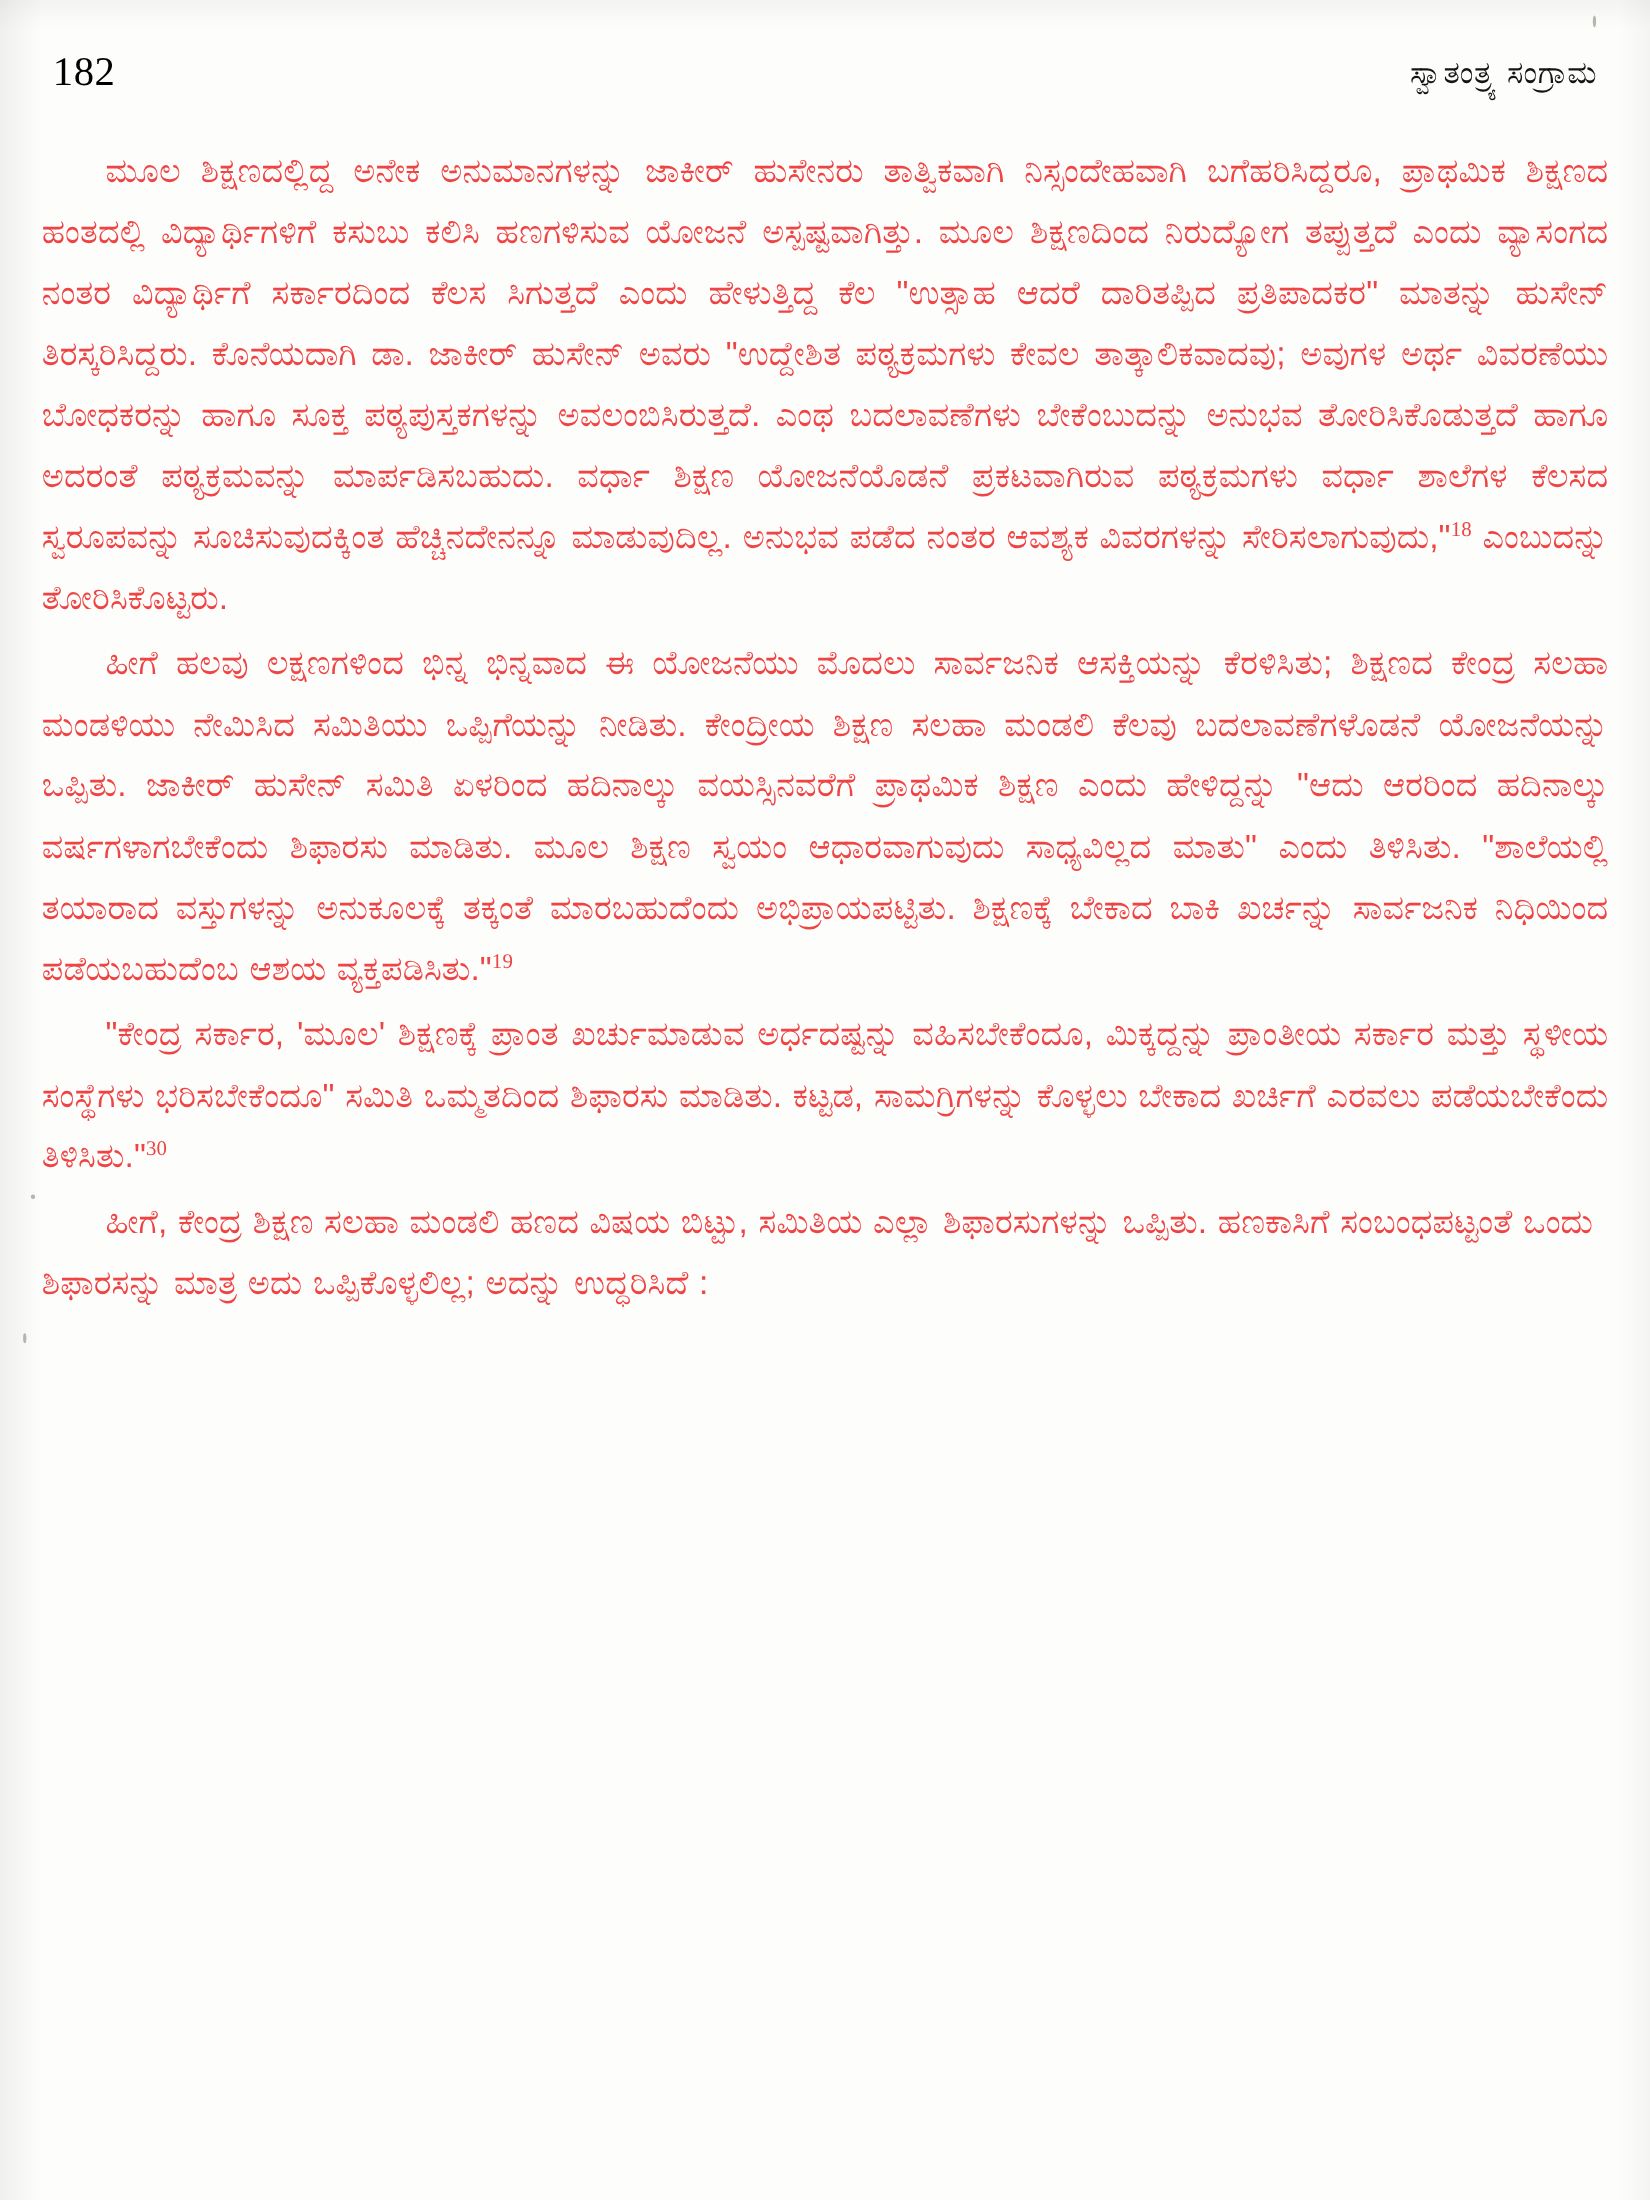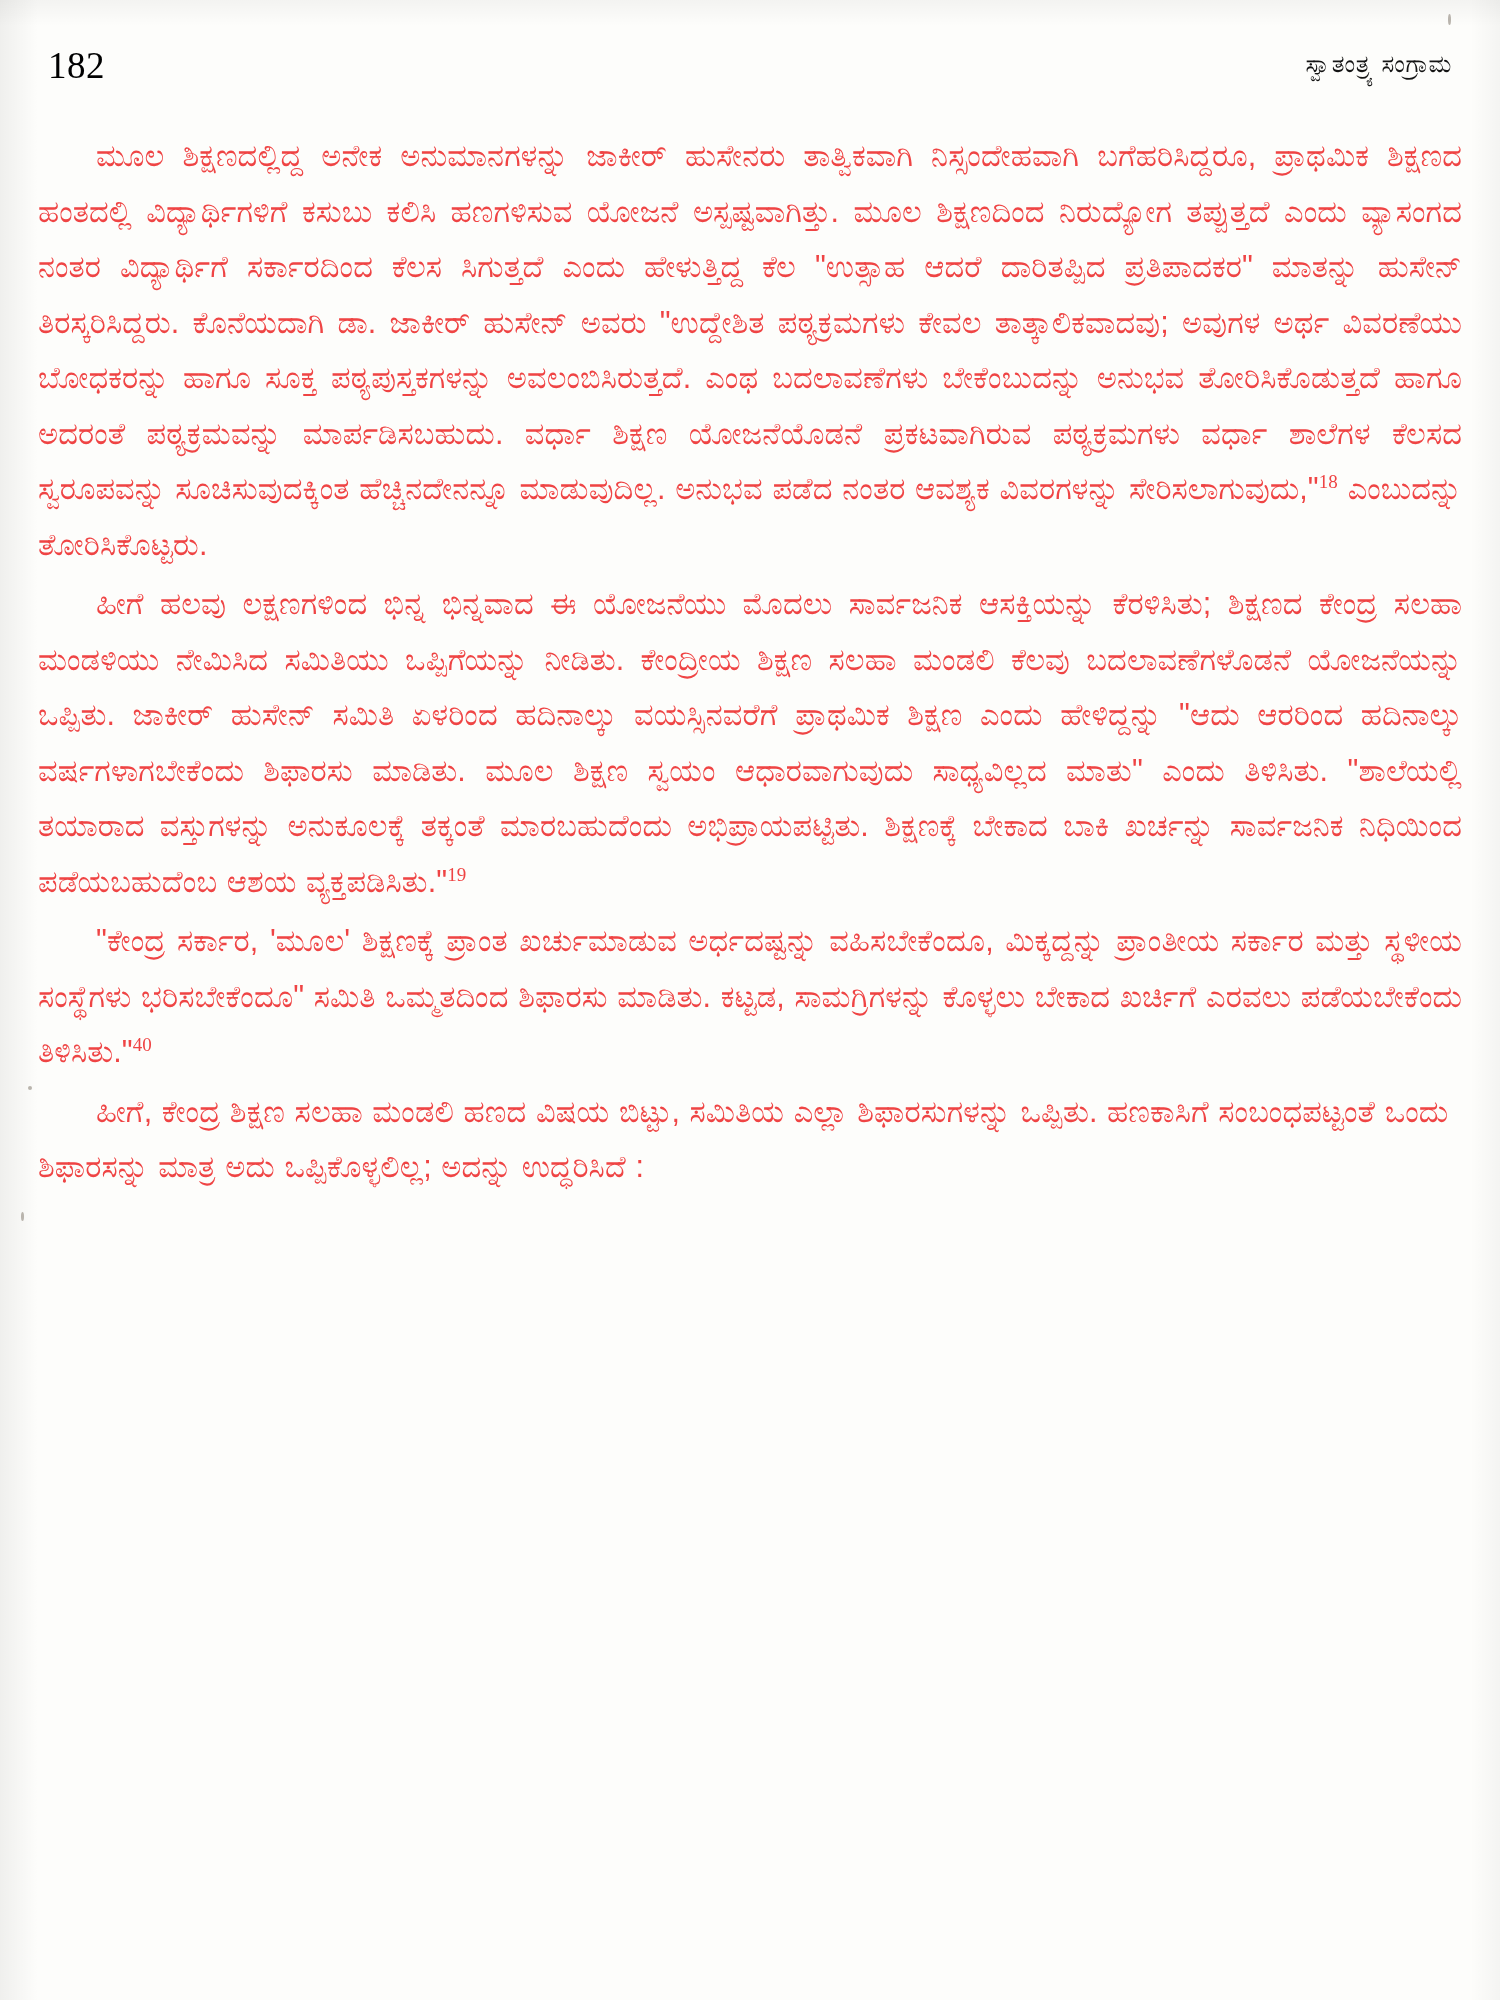--- a/index.html
+++ b/index.html
@@ -58,21 +58,21 @@
     top: 0;
     font-size: 37px;
     letter-spacing: 0.5px;
     color: #000000;
     font-family: "Liberation Serif", serif;
   }
   .running-title {
     position: absolute;
     right: 0;
     top: 6px;
-    font-size: 24px;
+    font-size: 28px;
     color: #141414;
     font-family: "Liberation Sans", sans-serif;
     letter-spacing: 0.6px;
   }
 
   .body-text {
     position: absolute;
     top: 128px;
     left: 38px;
     width: 1424px;
@@ -125,21 +125,21 @@
     <p class="para">
       <span>ಮೂಲ ಶಿಕ್ಷಣದಲ್ಲಿದ್ದ ಅನೇಕ ಅನುಮಾನಗಳನ್ನು ಜಾಕೀರ್ ಹುಸೇನರು ತಾತ್ವಿಕವಾಗಿ ನಿಸ್ಸಂದೇಹವಾಗಿ ಬಗೆಹರಿಸಿದ್ದರೂ, ಪ್ರಾಥಮಿಕ ಶಿಕ್ಷಣದ ಹಂತದಲ್ಲಿ ವಿದ್ಯಾರ್ಥಿಗಳಿಗೆ ಕಸುಬು ಕಲಿಸಿ ಹಣಗಳಿಸುವ ಯೋಜನೆ ಅಸ್ಪಷ್ಟವಾಗಿತ್ತು. ಮೂಲ ಶಿಕ್ಷಣದಿಂದ ನಿರುದ್ಯೋಗ ತಪ್ಪುತ್ತದೆ ಎಂದು ವ್ಯಾಸಂಗದ ನಂತರ ವಿದ್ಯಾರ್ಥಿಗೆ ಸರ್ಕಾರದಿಂದ ಕೆಲಸ ಸಿಗುತ್ತದೆ ಎಂದು ಹೇಳುತ್ತಿದ್ದ ಕೆಲ "ಉತ್ಸಾಹ ಆದರೆ ದಾರಿತಪ್ಪಿದ ಪ್ರತಿಪಾದಕರ" ಮಾತನ್ನು ಹುಸೇನ್ ತಿರಸ್ಕರಿಸಿದ್ದರು. ಕೊನೆಯದಾಗಿ ಡಾ. ಜಾಕೀರ್ ಹುಸೇನ್ ಅವರು "ಉದ್ದೇಶಿತ ಪಠ್ಯಕ್ರಮಗಳು ಕೇವಲ ತಾತ್ಕಾಲಿಕವಾದವು; ಅವುಗಳ ಅರ್ಥ ವಿವರಣೆಯು ಬೋಧಕರನ್ನು ಹಾಗೂ ಸೂಕ್ತ ಪಠ್ಯಪುಸ್ತಕಗಳನ್ನು ಅವಲಂಬಿಸಿರುತ್ತದೆ. ಎಂಥ ಬದಲಾವಣೆಗಳು ಬೇಕೆಂಬುದನ್ನು ಅನುಭವ ತೋರಿಸಿಕೊಡುತ್ತದೆ ಹಾಗೂ ಅದರಂತೆ ಪಠ್ಯಕ್ರಮವನ್ನು ಮಾರ್ಪಡಿಸಬಹುದು. ವರ್ಧಾ ಶಿಕ್ಷಣ ಯೋಜನೆಯೊಡನೆ ಪ್ರಕಟವಾಗಿರುವ ಪಠ್ಯಕ್ರಮಗಳು ವರ್ಧಾ ಶಾಲೆಗಳ ಕೆಲಸದ ಸ್ವರೂಪವನ್ನು ಸೂಚಿಸುವುದಕ್ಕಿಂತ ಹೆಚ್ಚಿನದೇನನ್ನೂ ಮಾಡುವುದಿಲ್ಲ. ಅನುಭವ ಪಡೆದ ನಂತರ ಆವಶ್ಯಕ ವಿವರಗಳನ್ನು ಸೇರಿಸಲಾಗುವುದು,"</span><sup class="fn">18</sup>
       <span>ಎಂಬುದನ್ನು ತೋರಿಸಿಕೊಟ್ಟರು.</span>
     </p>
 
     <p class="para">
       <span>ಹೀಗೆ ಹಲವು ಲಕ್ಷಣಗಳಿಂದ ಭಿನ್ನ ಭಿನ್ನವಾದ ಈ ಯೋಜನೆಯು ಮೊದಲು ಸಾರ್ವಜನಿಕ ಆಸಕ್ತಿಯನ್ನು ಕೆರಳಿಸಿತು; ಶಿಕ್ಷಣದ ಕೇಂದ್ರ ಸಲಹಾ ಮಂಡಳಿಯು ನೇಮಿಸಿದ ಸಮಿತಿಯು ಒಪ್ಪಿಗೆಯನ್ನು ನೀಡಿತು. ಕೇಂದ್ರೀಯ ಶಿಕ್ಷಣ ಸಲಹಾ ಮಂಡಲಿ ಕೆಲವು ಬದಲಾವಣೆಗಳೊಡನೆ ಯೋಜನೆಯನ್ನು ಒಪ್ಪಿತು. ಜಾಕೀರ್ ಹುಸೇನ್ ಸಮಿತಿ ಏಳರಿಂದ ಹದಿನಾಲ್ಕು ವಯಸ್ಸಿನವರೆಗೆ ಪ್ರಾಥಮಿಕ ಶಿಕ್ಷಣ ಎಂದು ಹೇಳಿದ್ದನ್ನು "ಆದು ಆರರಿಂದ ಹದಿನಾಲ್ಕು ವರ್ಷಗಳಾಗಬೇಕೆಂದು ಶಿಫಾರಸು ಮಾಡಿತು. ಮೂಲ ಶಿಕ್ಷಣ ಸ್ವಯಂ ಆಧಾರವಾಗುವುದು ಸಾಧ್ಯವಿಲ್ಲದ ಮಾತು" ಎಂದು ತಿಳಿಸಿತು. "ಶಾಲೆಯಲ್ಲಿ ತಯಾರಾದ ವಸ್ತುಗಳನ್ನು ಅನುಕೂಲಕ್ಕೆ ತಕ್ಕಂತೆ ಮಾರಬಹುದೆಂದು ಅಭಿಪ್ರಾಯಪಟ್ಟಿತು. ಶಿಕ್ಷಣಕ್ಕೆ ಬೇಕಾದ ಬಾಕಿ ಖರ್ಚನ್ನು ಸಾರ್ವಜನಿಕ ನಿಧಿಯಿಂದ ಪಡೆಯಬಹುದೆಂಬ ಆಶಯ ವ್ಯಕ್ತಪಡಿಸಿತು."</span><sup class="fn">19</sup>
     </p>
 
     <p class="para">
-      <span>"ಕೇಂದ್ರ ಸರ್ಕಾರ, 'ಮೂಲ' ಶಿಕ್ಷಣಕ್ಕೆ ಪ್ರಾಂತ ಖರ್ಚುಮಾಡುವ ಅರ್ಧದಷ್ಟನ್ನು ವಹಿಸಬೇಕೆಂದೂ, ಮಿಕ್ಕದ್ದನ್ನು ಪ್ರಾಂತೀಯ ಸರ್ಕಾರ ಮತ್ತು ಸ್ಥಳೀಯ ಸಂಸ್ಥೆಗಳು ಭರಿಸಬೇಕೆಂದೂ" ಸಮಿತಿ ಒಮ್ಮತದಿಂದ ಶಿಫಾರಸು ಮಾಡಿತು. ಕಟ್ಟಡ, ಸಾಮಗ್ರಿಗಳನ್ನು ಕೊಳ್ಳಲು ಬೇಕಾದ ಖರ್ಚಿಗೆ ಎರವಲು ಪಡೆಯಬೇಕೆಂದು ತಿಳಿಸಿತು."</span><sup class="fn">40</sup>
+      <span>"ಕೇಂದ್ರ ಸರ್ಕಾರ, 'ಮೂಲ' ಶಿಕ್ಷಣಕ್ಕೆ ಪ್ರಾಂತ ಖರ್ಚುಮಾಡುವ ಅರ್ಧದಷ್ಟನ್ನು ವಹಿಸಬೇಕೆಂದೂ, ಮಿಕ್ಕದ್ದನ್ನು ಪ್ರಾಂತೀಯ ಸರ್ಕಾರ ಮತ್ತು ಸ್ಥಳೀಯ ಸಂಸ್ಥೆಗಳು ಭರಿಸಬೇಕೆಂದೂ" ಸಮಿತಿ ಒಮ್ಮತದಿಂದ ಶಿಫಾರಸು ಮಾಡಿತು. ಕಟ್ಟಡ, ಸಾಮಗ್ರಿಗಳನ್ನು ಕೊಳ್ಳಲು ಬೇಕಾದ ಖರ್ಚಿಗೆ ಎರವಲು ಪಡೆಯಬೇಕೆಂದು ತಿಳಿಸಿತು."</span><sup class="fn">30</sup>
     </p>
 
     <p class="para nojust">
       <span>ಹೀಗೆ, ಕೇಂದ್ರ ಶಿಕ್ಷಣ ಸಲಹಾ ಮಂಡಲಿ ಹಣದ ವಿಷಯ ಬಿಟ್ಟು, ಸಮಿತಿಯ ಎಲ್ಲಾ ಶಿಫಾರಸುಗಳನ್ನು ಒಪ್ಪಿತು. ಹಣಕಾಸಿಗೆ ಸಂಬಂಧಪಟ್ಟಂತೆ ಒಂದು ಶಿಫಾರಸನ್ನು ಮಾತ್ರ ಅದು ಒಪ್ಪಿಕೊಳ್ಳಲಿಲ್ಲ; ಅದನ್ನು ಉದ್ಧರಿಸಿದೆ :</span>
     </p>
 
   </div>
 </div>
 
 </body></html>

